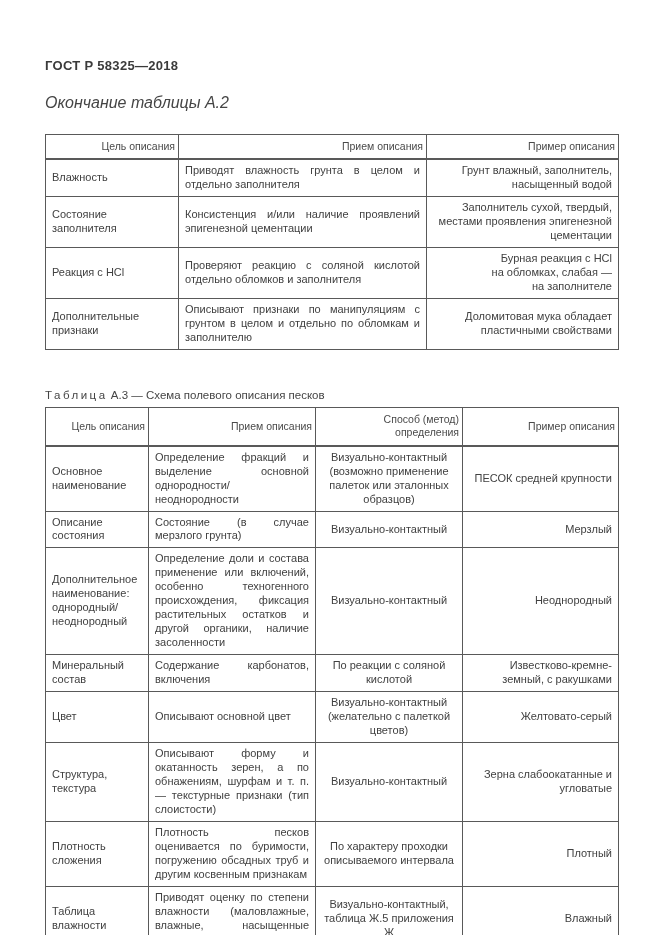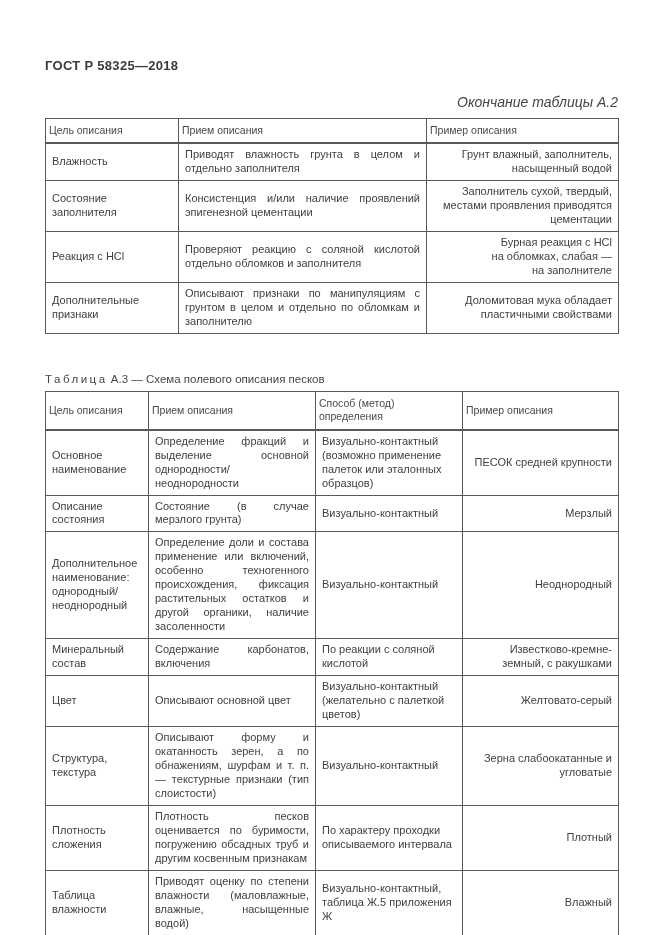--- a/index.html
+++ b/index.html
@@ -28,25 +28,24 @@
   }
   .doc-code {
     margin-top: 58px;
     font-weight: bold;
     font-size: 13px;
     letter-spacing: 0.3px;
     color: #3b3b3b;
   }
   .caption-a2 {
     margin-top: 21px;
-    margin-bottom: 8px;
+    margin-bottom: 22px;
     font-style: italic;
-    font-size: 14px;
+    font-size: 16px;
     color: #454545;
-    text-align: right;
   }
   .caption-a3 {
     margin-top: 39px;
     margin-bottom: 6px;
     font-size: 11.5px;
     color: #454545;
   }
   .caption-a3 .spaced {
     letter-spacing: 2.5px;
   }
@@ -58,33 +57,33 @@
     line-height: 1.27;
     color: #414141;
   }
   table.gost th {
     border: 1px solid #595959;
     border-bottom-width: 2px;
     font-weight: normal;
     font-size: 10.5px;
     color: #4a4a4a;
     padding: 5px 3px;
-    text-align: left;
+    text-align: right;
     vertical-align: middle;
   }
   table.gost td {
     border: 1px solid #595959;
     padding: 4px 6px;
     vertical-align: middle;
     overflow-wrap: break-word;
     white-space: pre-line;
   }
   td.c-goal   { text-align: left; }
   td.c-method { text-align: justify; }
-  td.c-way    { }
+  td.c-way    { text-align: center; }
   td.c-example{ text-align: right; }
 </style>
 </head>
 <body>
 
 <div class="page">
   <div class="content">
 
     <div class="doc-code">ГОСТ Р 58325—2018</div>
 
@@ -105,21 +104,21 @@
       </thead>
       <tbody>
         <tr>
           <td class="c-goal">Влажность</td>
           <td class="c-method">Приводят влажность грунта в целом и отдельно заполнителя</td>
           <td class="c-example">Грунт влажный, заполнитель, насыщенный водой</td>
         </tr>
         <tr>
           <td class="c-goal">Состояние заполнителя</td>
           <td class="c-method">Консистенция и/или наличие проявлений эпигенезной цементации</td>
-          <td class="c-example">Заполнитель сухой, твердый, местами проявления приводятся цементации</td>
+          <td class="c-example">Заполнитель сухой, твердый, местами проявления эпигенезной цементации</td>
         </tr>
         <tr>
           <td class="c-goal">Реакция с HCl</td>
           <td class="c-method">Проверяют реакцию с соляной кислотой отдельно обломков и заполнителя</td>
           <td class="c-example">Бурная реакция с HCl
 на обломках, слабая —
 на заполнителе</td>
         </tr>
         <tr>
           <td class="c-goal">Дополнительные признаки</td>

